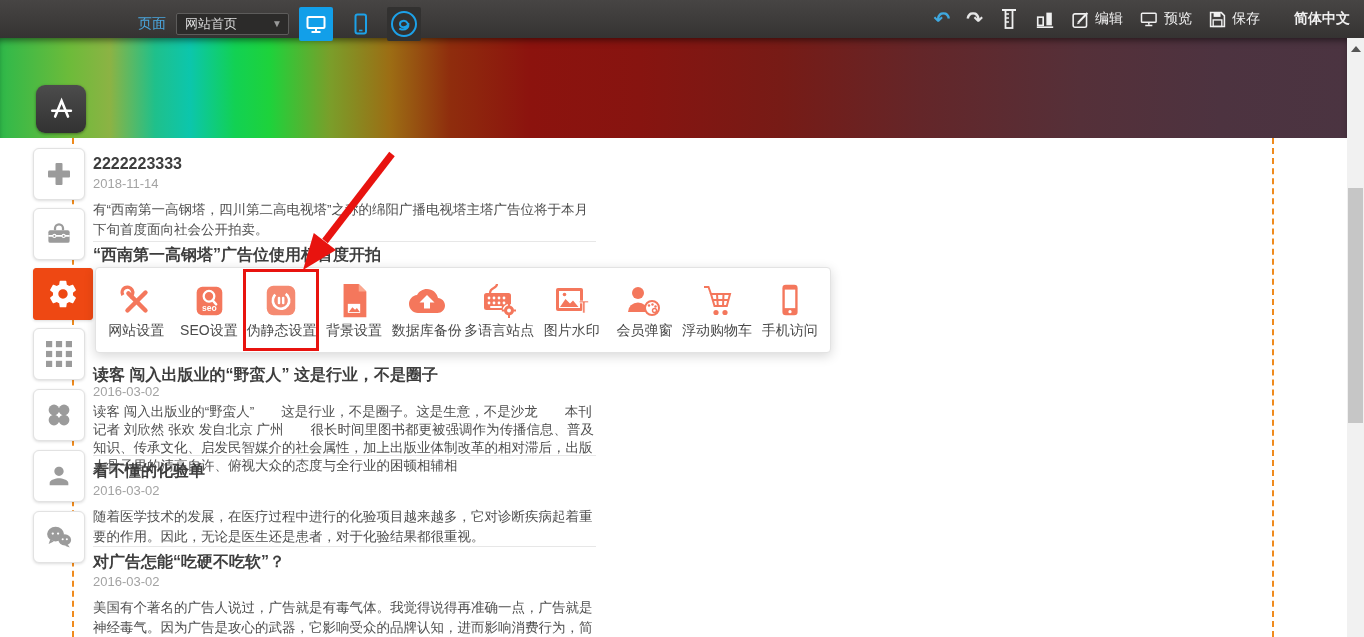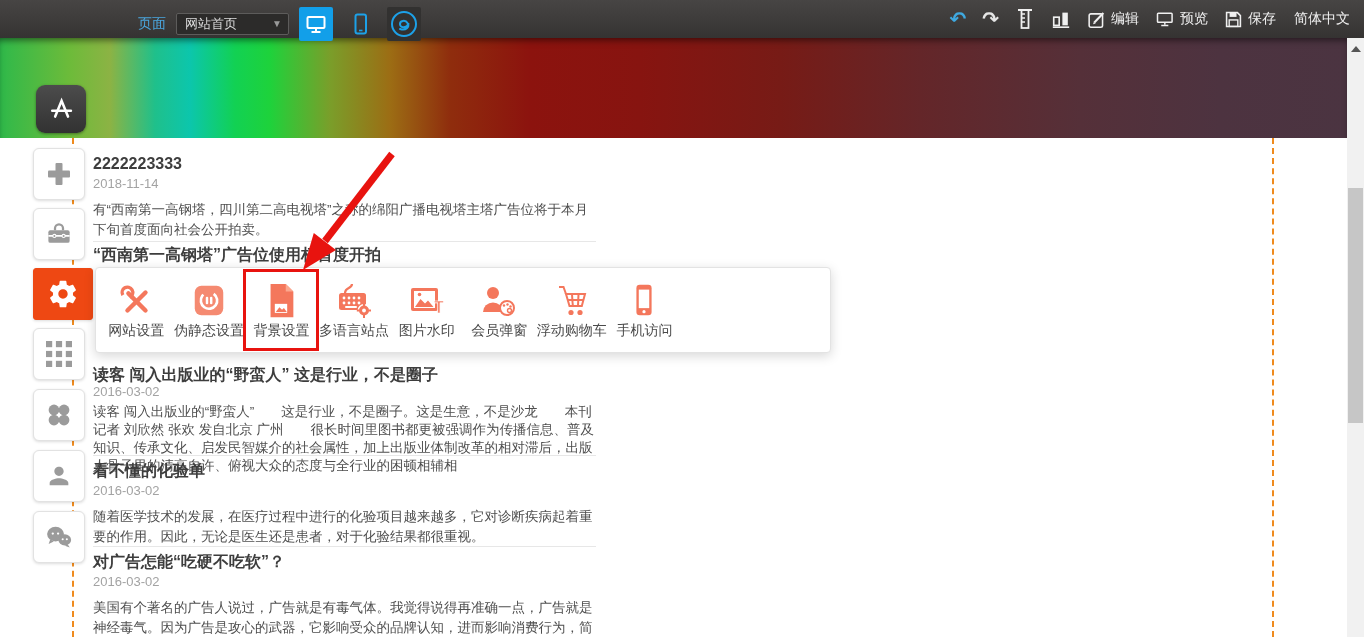--- a/index.html
+++ b/index.html
@@ -14,21 +14,21 @@
   .page-select { width:113px; height:22px; background:#2c2b2a; border:1px solid #5d5c5b; border-radius:2px;
     color:#dcdcdc; font-size:13px; display:flex; align-items:center; padding-left:8px; position:relative; cursor:pointer; }
   .page-select .caret { position:absolute; right:6px; top:4px; color:#9a9a9a; font-size:10px; }
   .dev-btn { width:34px; height:34px; margin-top:0; border-radius:2px; display:flex; align-items:center; justify-content:center; cursor:pointer; }
   .dev-btn.active { background:#129fe9; }
   .tb-right { position:absolute; right:14px; top:0; height:38px; display:flex; align-items:center; gap:16px;
     color:#f0f0f0; font-size:14px; }
   .tb-group { display:flex; align-items:center; gap:5px; cursor:pointer; }
   .uglyph { font-size:20px; line-height:20px; font-weight:bold; cursor:pointer; }
   .undo { color:#3fa9e0; } .redo { color:#e6e6e6; }
-  .lang { margin-left:2px; cursor:pointer; }
+  .lang { margin-left:18px; cursor:pointer;font-weight:bold; }
 
   
   .banner { position:absolute; top:38px; left:0; width:1347px; height:100px;
     background:linear-gradient(90deg,#2fb94a 0px,#6dbb3a 70px,#8cb344 110px,#1fc08b 155px,#0cc6ac 190px,
       #12d153 235px,#1ed23b 270px,#7a9e2a 330px,#9c6d14 390px,#8f2d0d 450px,#8c130e 530px,#871410 640px,
       #771b16 780px,#642629 920px,#553039 1080px,#4d3340 1220px,#4b3441 1347px);
     box-shadow:inset 0 5px 7px -3px rgba(0,0,0,.55); }
 
   
   .guide { position:absolute; top:138px; bottom:0; border-left:2px dashed #ef8b1e; z-index:2; }
@@ -281,20 +281,31 @@
         <g stroke="#f4775c" stroke-width="4.6" stroke-linecap="round">
           <line x1="12" y1="12" x2="30" y2="30"></line>
           <line x1="30" y1="11" x2="11" y2="30"></line>
         </g>
         <circle cx="11" cy="11" r="5.6" fill="none" stroke="#f4775c" stroke-width="3.6" stroke-dasharray="26 10" transform="rotate(150 11 11)"></circle>
       </svg>
     </div>
     <div class="plabel">网站设置</div>
   </div>
 
+  <div class="pitem">
+    <div class="picon">
+      <svg width="38" height="38" viewBox="0 0 40 40">
+        <rect x="7" y="5" width="27" height="30" rx="6" fill="#f4775c"></rect>
+        <circle cx="20" cy="15" r="5.6" fill="none" stroke="#fff" stroke-width="2.4"></circle>
+        <line x1="24" y1="19.5" x2="27.5" y2="23.5" stroke="#fff" stroke-width="2.6" stroke-linecap="round"></line>
+        <text x="20.5" y="31" font-size="9" font-weight="bold" fill="#fff" text-anchor="middle">seo</text>
+      </svg>
+    </div>
+    <div class="plabel">SEO设置</div>
+  </div>
 
   <div class="pitem">
     <div class="picon">
       <svg width="38" height="38" viewBox="0 0 40 40">
         <rect x="5" y="4" width="30" height="31" rx="7" fill="#f58a71"></rect>
         <circle cx="20" cy="19.5" r="8.6" fill="none" stroke="#fff" stroke-width="2.8" stroke-dasharray="42 12" transform="rotate(-55 20 19.5)"></circle>
         <rect x="16.6" y="15.5" width="2.6" height="8" rx="1.2" fill="#fff"></rect>
         <rect x="21" y="15.5" width="2.6" height="8" rx="1.2" fill="#fff"></rect>
       </svg>
     </div>
@@ -306,20 +317,28 @@
       <svg width="38" height="40" viewBox="0 0 40 42">
         <path d="M9 3 h16 l8 8 v27 h-24 z" fill="#f4775c"></path>
         <path d="M25 3 l8 8 h-8 z" fill="#fba88f"></path>
         <rect x="13.5" y="24" width="13" height="9.5" fill="#fff"></rect>
         <path d="M14.5 32.5 l3.8-5 2.8 2.8 2-2 3 4.2 z" fill="#f4775c"></path>
       </svg>
     </div>
     <div class="plabel">背景设置</div>
   </div>
 
+  <div class="pitem">
+    <div class="picon">
+      <svg width="46" height="36" viewBox="0 0 24 24">
+        <path fill-rule="evenodd" fill="#f4775c" d="M19.35 10.04C18.67 6.59 15.64 4 12 4 9.11 4 6.6 5.64 5.35 8.04 2.34 8.36 0 10.91 0 14c0 3.31 2.69 6 6 6h13c2.76 0 5-2.24 5-5 0-2.64-2.05-4.78-4.65-4.96zM14 13v4h-4v-4H7l5-5 5 5h-3z"></path>
+      </svg>
+    </div>
+    <div class="plabel">数据库备份</div>
+  </div>
 
   <div class="pitem">
     <div class="picon">
       <svg width="40" height="38" viewBox="0 0 40 38">
         <path d="M11 11 c0-6 7-4 7-9" fill="none" stroke="#f4775c" stroke-width="2.2"></path>
         <rect x="5" y="11" width="27" height="17" rx="2.5" fill="#f4775c"></rect>
         <g fill="#fff">
           <circle cx="10" cy="16" r="1.4"></circle>
             <circle cx="15" cy="16" r="1.4"></circle>
             <circle cx="20" cy="16" r="1.4"></circle>

